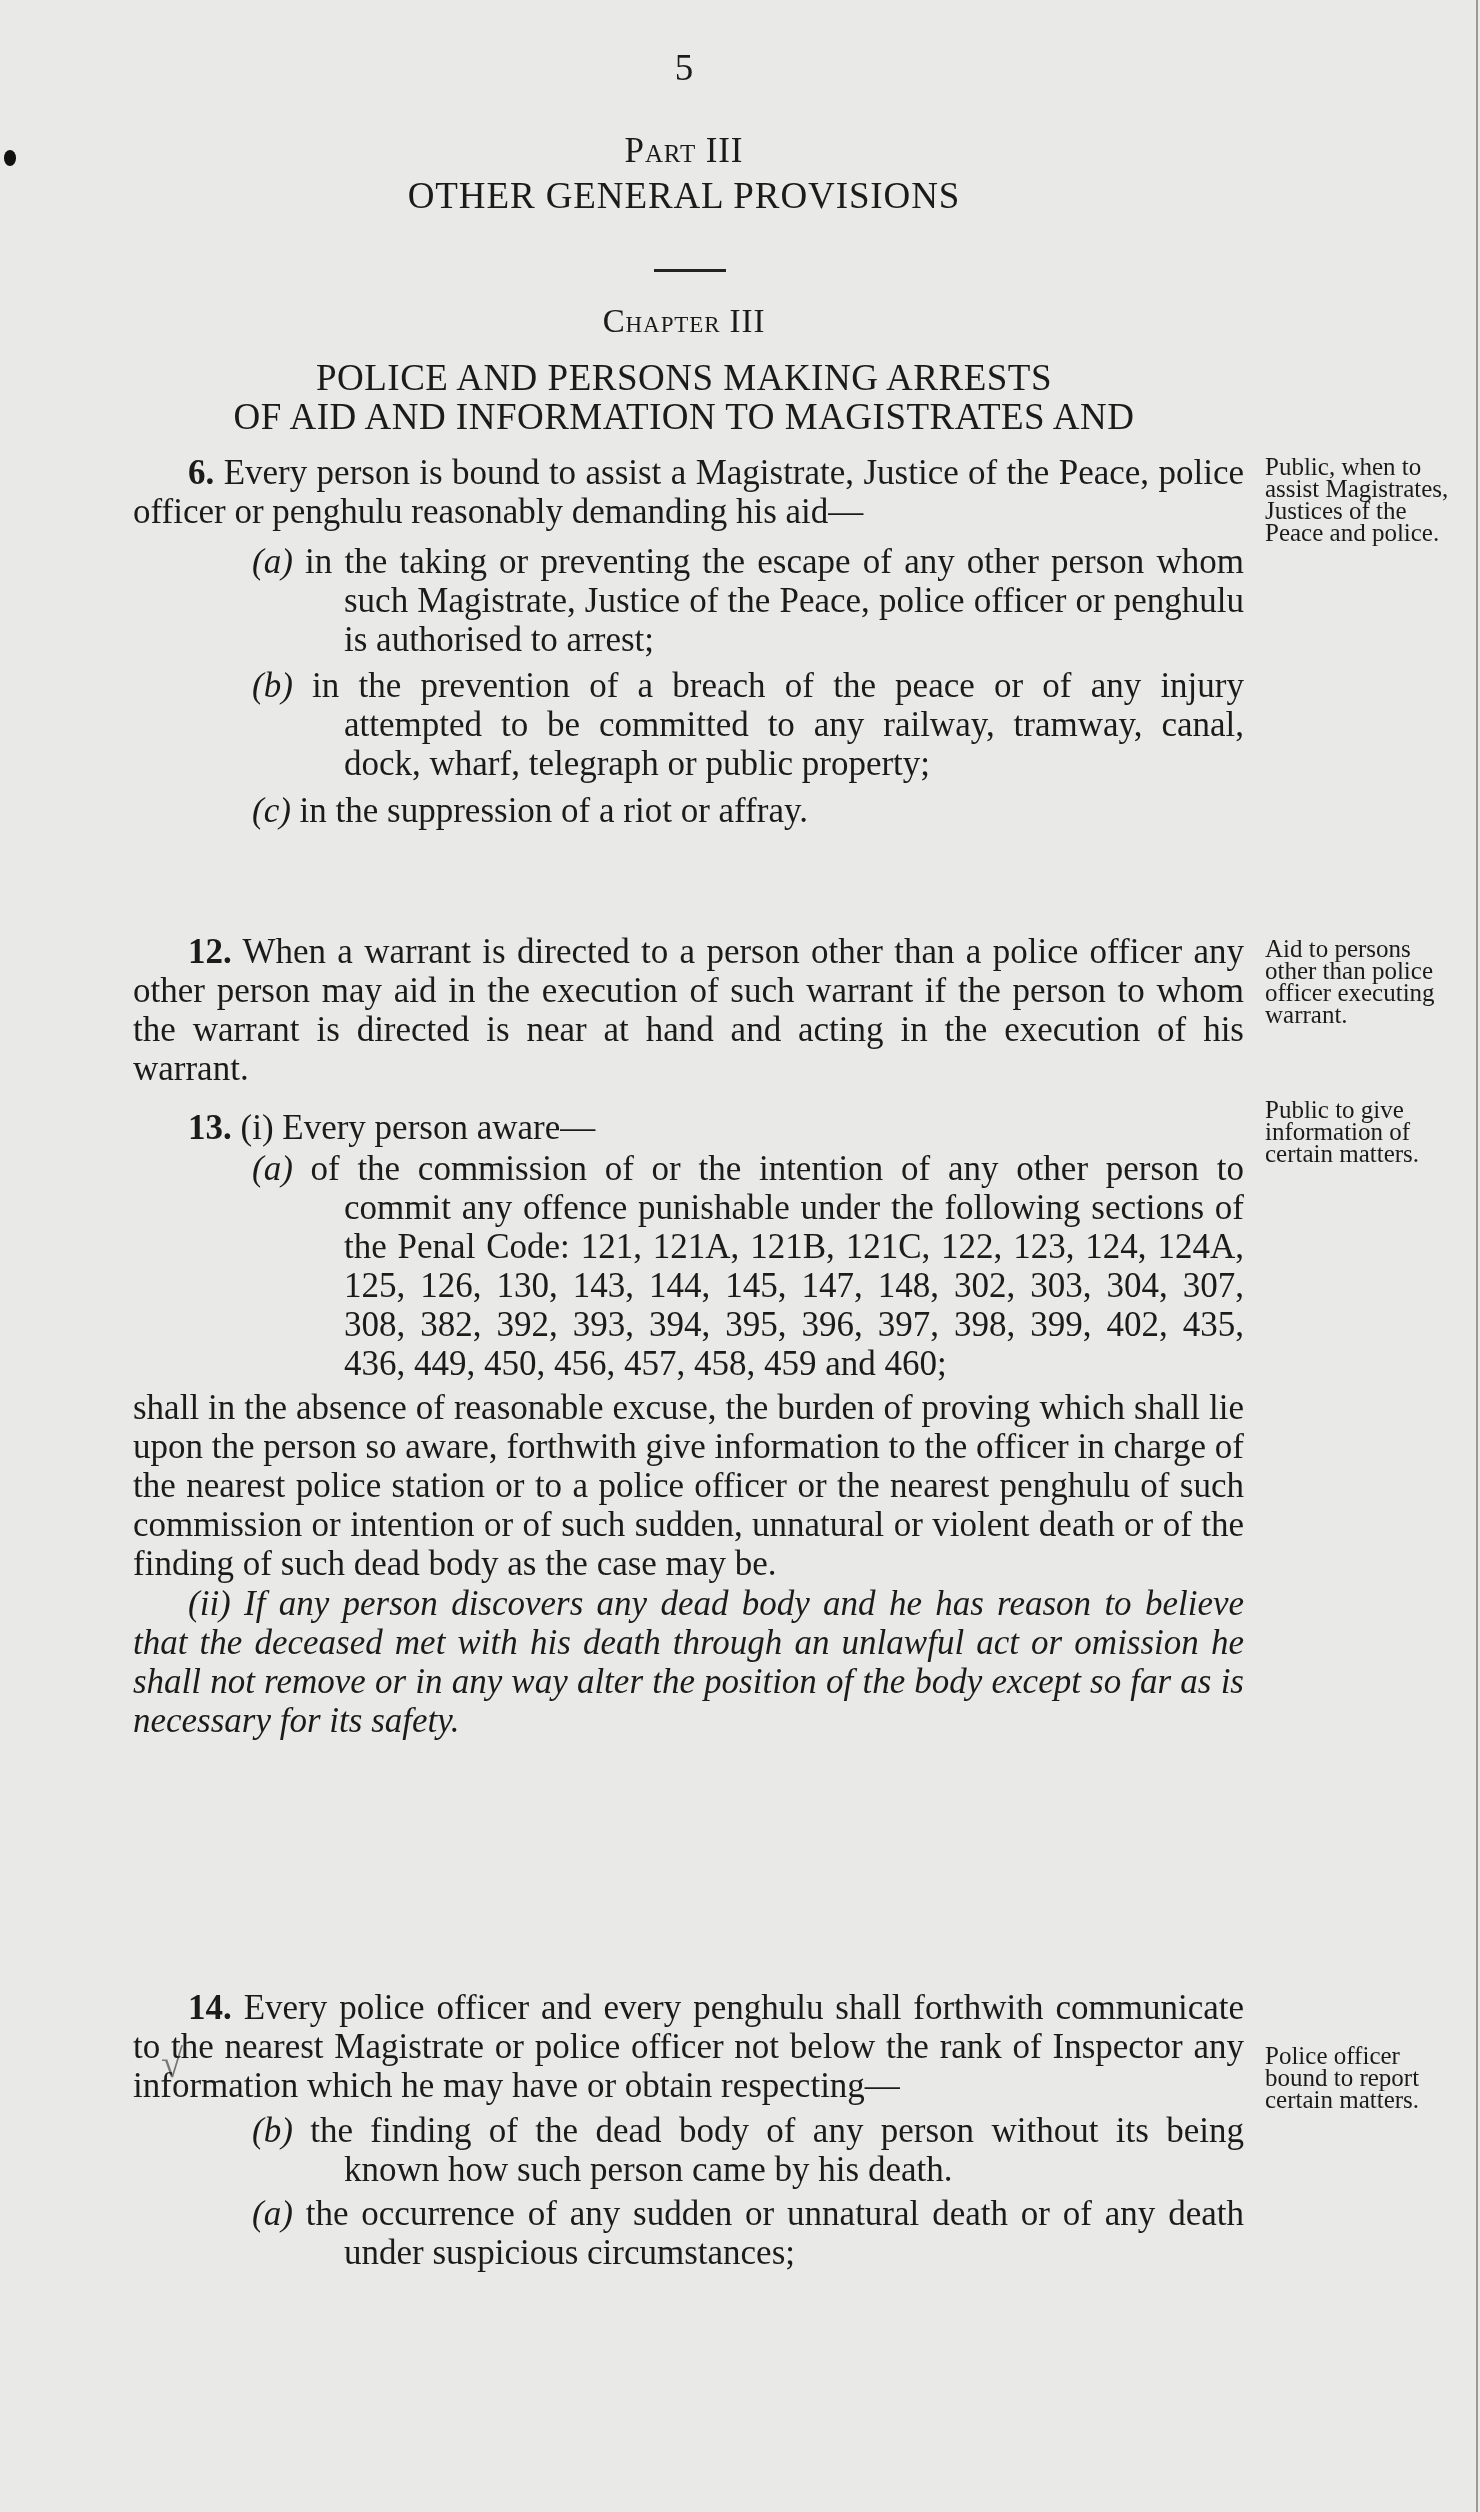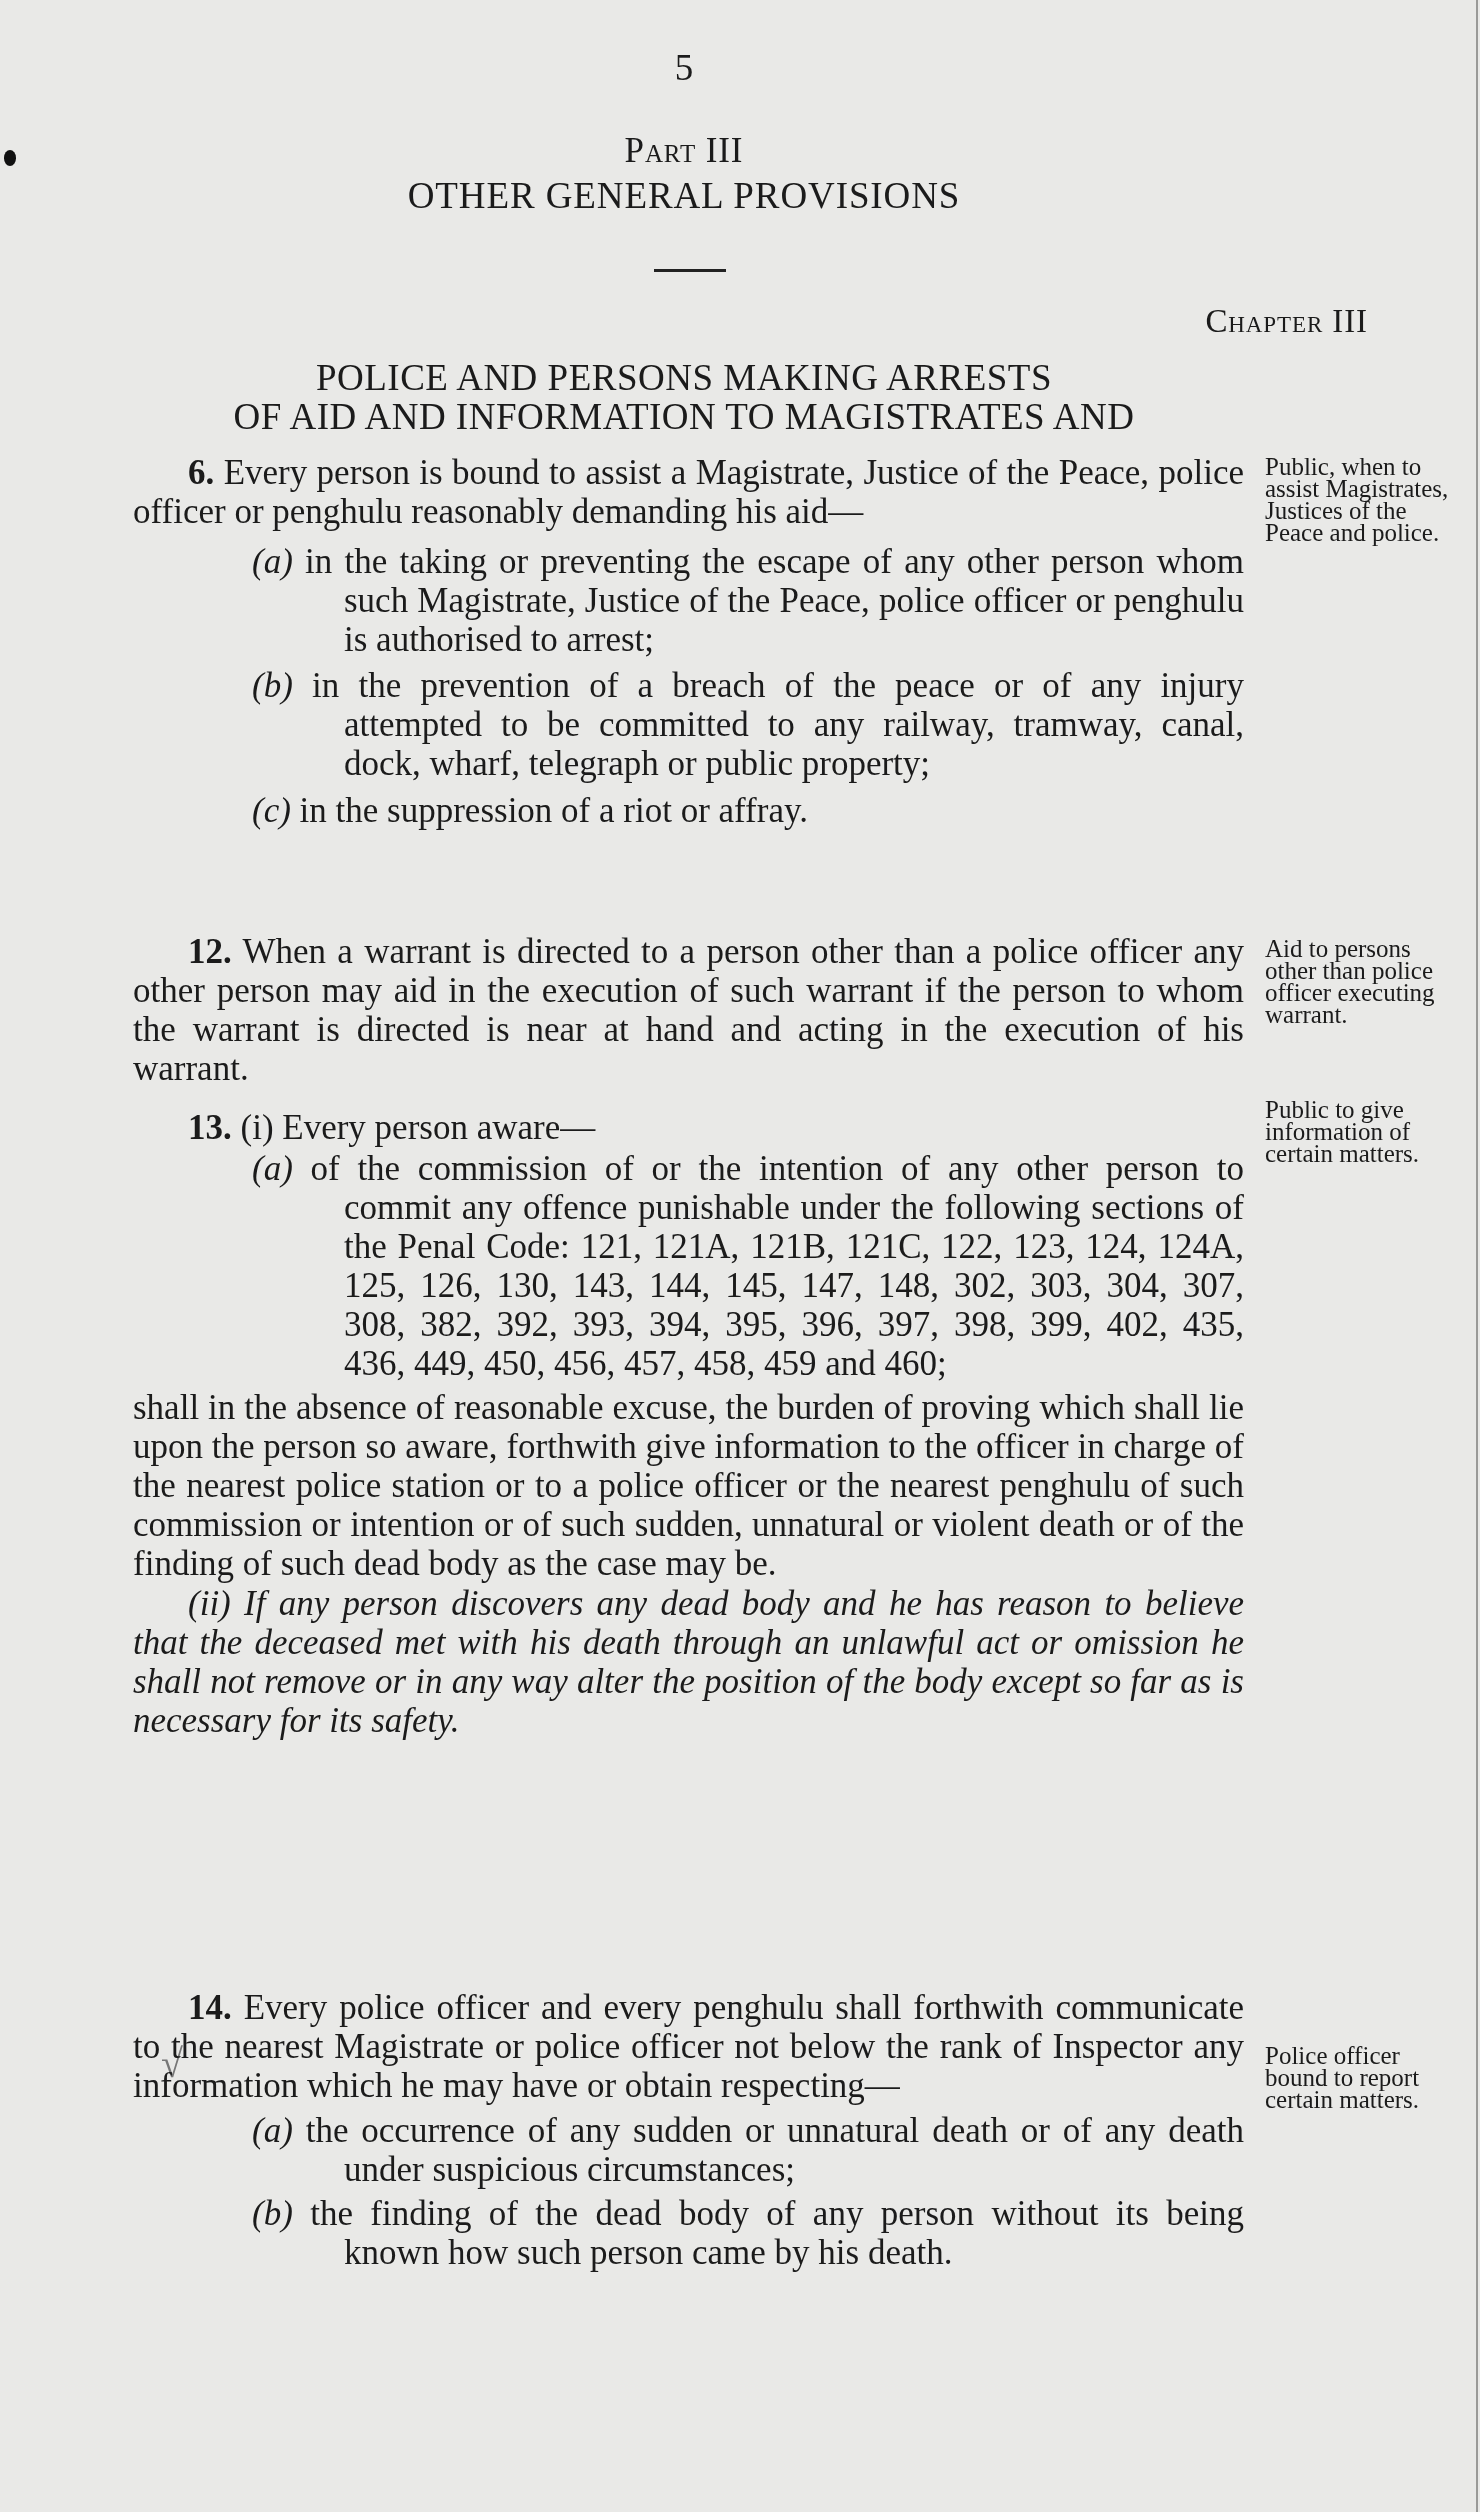--- a/index.html
+++ b/index.html
@@ -22,21 +22,21 @@
     }
     .center {
       position: absolute; left: 0; width: 1368px; text-align: center;
     }
     .page-number { top: 46px; font-size: 37px; }
     .part-heading { top: 131px; font-size: 35px; font-variant: small-caps; letter-spacing: 0.9px; }
     .part-title { top: 174px; font-size: 37px; letter-spacing: 0.9px; }
     .rule {
       position: absolute; left: 654px; top: 269px; width: 72px; height: 2.8px; background: #222;
     }
-    .chapter-heading { top: 303px; font-size: 33px; font-variant: small-caps; letter-spacing: 0.9px; text-align: right; }
+    .chapter-heading { top: 303px; font-size: 33px; font-variant: small-caps; letter-spacing: 0.9px; }
     .chapter-title { top: 358px; font-size: 37px; line-height: 39px; letter-spacing: 0.5px; }
 
     .main {
       position: absolute; left: 133px; width: 1111px;
       font-size: 35px; line-height: 39px;
       text-align: justify;
       transform-origin: left top;
     }
     .main p { margin: 0; }
     .sec-num { font-weight: bold; }
@@ -88,17 +88,17 @@
   <p class="indent-first"><span class="sec-num">13.</span> <span>(i)</span> <span>Every person aware—</span></p>
   <p class="item" style="margin-top: 1.8px; padding-left: 211px; text-indent: -92px;"><i>(a)</i> <span>of the commission of or the intention of any other person to commit any offence punishable under the following sections of the Penal Code: 121, 121A, 121B, 121C, 122, 123, 124, 124A, 125, 126, 130, 143, 144, 145, 147, 148, 302, 303, 304, 307, 308, 382, 392, 393, 394, 395, 396, 397, 398, 399, 402, 435, 436, 449, 450, 456, 457, 458, 459 and 460;</span></p>
   <p style="margin-top:5.5px;">shall in the absence of reasonable excuse, the burden of proving which shall lie upon the person so aware, forthwith give information to the officer in charge of the nearest police station or to a police officer or the nearest penghulu of such commission or intention or of such sudden, unnatural or violent death or of the finding of such dead body as the case may be.</p>
   <p class="indent-first" style="margin-top:1px;font-style:italic;"><span>(ii)</span> <span>If any person discovers any dead body and he has reason to believe that the deceased met with his death through an unlawful act or omission he shall not remove or in any way alter the position of the body except so far as is necessary for its safety.</span></p>
 </div>
 <div class="margin-note" style="top:1099px;">Public to give information of certain matters.</div>
 
 <div class="tick-mark">√</div>
 <div class="main" style="top:1988px;">
   <p class="indent-first"><span class="sec-num">14.</span> <span>Every police officer and every penghulu shall forthwith communicate to the nearest Magistrate or police officer not below the rank of Inspector any information which he may have or obtain respecting—</span></p>
+  <p class="item" style="margin-top: 5.5px; padding-left: 211px; text-indent: -92px;"><i>(b)</i> <span>the finding of the dead body of any person without its being known how such person came by his death.</span></p>
   <p class="item" style="margin-top: 5.5px; padding-left: 211px; text-indent: -92px;"><i>(a)</i> <span>the occurrence of any sudden or unnatural death or of any death under suspicious circumstances;</span></p>
-  <p class="item" style="margin-top: 5.5px; padding-left: 211px; text-indent: -92px;"><i>(b)</i> <span>the finding of the dead body of any person without its being known how such person came by his death.</span></p>
 </div>
 <div class="margin-note" style="top:2045px;">Police officer bound to report certain matters.</div>
 
 
 </body></html>

